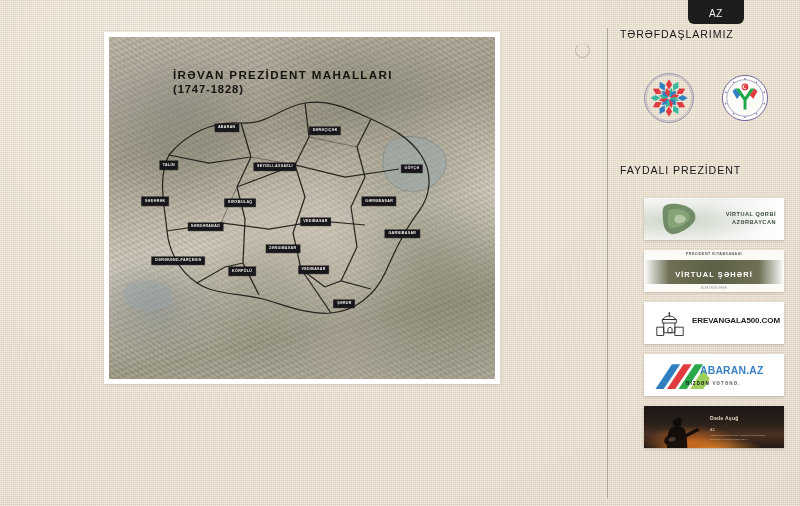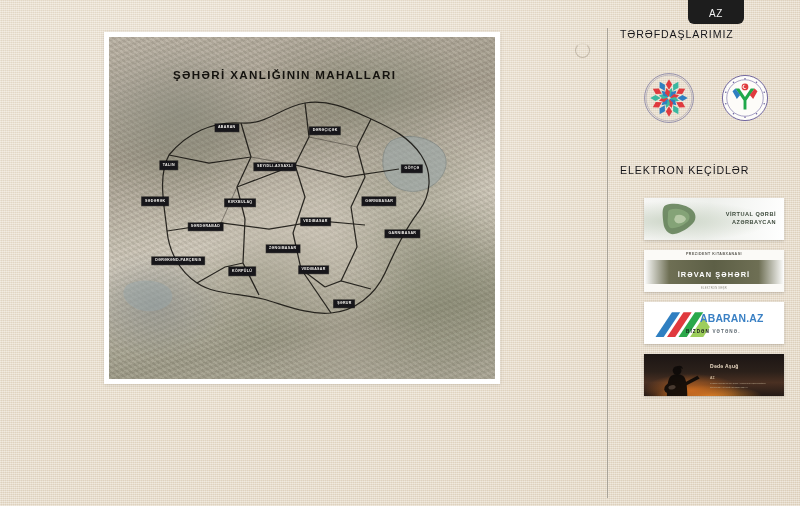--- a/index.html
+++ b/index.html
@@ -279,21 +279,22 @@
 </style>
 </head>
 <body>
 
 <button class="lang-btn">AZ</button>
 
 <div class="map-wrap">
   <div class="map-canvas">
 
     <div class="map-title">
-      <span class="t1">ŞƏHƏRİ XANLIĞININ MAHALLARI</span>
+      <span class="t1">İRƏVAN PREZİDENT MAHALLARI</span>
+      <span class="t2">(1747-1828)</span>
     </div>
 
     <svg class="borders" viewBox="0 0 386 342" preserveAspectRatio="none">
 
       <path d="M282 104 C296 96 318 99 330 110 C342 121 338 138 324 148 C310 158 290 156 280 144 C271 133 272 112 282 104 Z" fill="#9aa8ab" opacity=".55" stroke="#6f7d80" stroke-width="1"></path>
 
       <path d="M18 248 C32 240 56 243 62 254 C68 265 54 276 36 274 C20 272 8 258 18 248 Z" fill="#94a3a8" opacity=".45"></path>
       <g fill="none" stroke="#15130f" stroke-width="1.25" opacity=".88">
 
         <path d="M60 118 C78 96 104 84 132 86 C158 88 172 70 196 66 C222 62 244 74 262 82
@@ -455,44 +456,61 @@
         <path d="M30 30 L47 55 L47 74 L53 74 L53 55 L70 30 L62 30 L50 48 L38 30 Z" fill="#1fa84a"></path>
         <path d="M30 30 L40 44 L33 52 L24 36 Z" fill="#2f7fc1"></path>
         <path d="M70 30 L60 44 L67 52 L76 36 Z" fill="#e03a3e"></path>
         <circle cx="50" cy="27" r="7" fill="#e03a3e"></circle>
         <path d="M53 27 a4 4 0 1 1 -1.5 -3.2 a3 3 0 1 0 1.5 3.2 Z" fill="#fff"></path>
       </svg>
     </a>
 
   </div>
 
-  <h2 class="side-heading links-heading">ELEKTRON KEÇİDLƏR</h2>
+  <h2 class="side-heading links-heading">FAYDALI PREZİDENT</h2>
 
   <div class="card-list">
 
     <a class="card c1">
       <svg class="c1-map" viewBox="0 0 60 50">
         <path d="M10 6 C20 2 34 4 44 10 C52 15 54 24 48 31 C42 38 32 44 22 46 C14 47 8 40 7 31 C6 21 4 9 10 6 Z" fill="#5e7d52" opacity=".85"></path>
         <path d="M16 12 C24 9 34 11 40 16 C45 20 44 26 39 30 C33 35 25 38 19 38 C14 38 12 31 13 24 C14 18 12 13 16 12 Z" fill="#8aa97c" opacity=".8"></path>
         <path d="M24 20 C30 18 36 20 38 24 C39 27 35 30 30 31 C25 32 22 28 22 25 Z" fill="#c3d2b2" opacity=".8"></path>
       </svg>
       <div class="c1-text">
         <div>VİRTUAL QƏRBİ</div>
         <div>AZƏRBAYCAN</div>
       </div>
     </a>
 
     <a class="card c2">
       <div class="c2-sub">PREZİDENT KİTABXANASI</div>
       <div class="c2-bar">
-        <span>İRƏVAN ŞƏHƏRİ</span>
+        <span>VİRTUAL ŞƏHƏRİ</span>
       </div>
       <div class="c2-foot">ELEKTRON NƏŞR</div>
     </a>
 
+    <a class="card c3">
+      <svg class="c3-ico" viewBox="0 0 46 42">
+        <g fill="none" stroke="#2a2a2a" stroke-width="1.3" stroke-linejoin="round">
+          <path d="M12 16 q10 -11 20 0 Z"></path>
+          <path d="M12 16 h20 v5 h-20 Z"></path>
+          <path d="M14 21 v14 h16 v-14"></path>
+          <path d="M4 27 h10 v12 H4 Z"></path>
+          <path d="M30 27 h12 v12 H30 Z"></path>
+          <path d="M20 29 q3 -4 6 0 v6 h-6 Z"></path>
+          <path d="M22 8 v5"></path>
+        </g>
+        <g fill="#2a2a2a">
+            <circle cx="22" cy="7" r="1.4"></circle>
+          </g>
+      </svg>
+      <div class="c3-text">EREVANGALA500.COM</div>
+    </a>
 
     <a class="card c4">
       <svg class="c4-bars" viewBox="0 0 70 34">
         <path d="M4 34 L24 4 L34 4 L14 34 Z" fill="#2f7fc1"></path>
         <path d="M18 34 L38 4 L48 4 L28 34 Z" fill="#e03a3e"></path>
         <path d="M32 34 L52 4 L62 4 L42 34 Z" fill="#2aa84a"></path>
         <path d="M46 34 L62 10 L70 22 L62 34 Z" fill="#8cc63f" opacity=".85"></path>
       </svg>
       <div class="c4-name">ABARAN.AZ</div>
       <div class="c4-tag">

